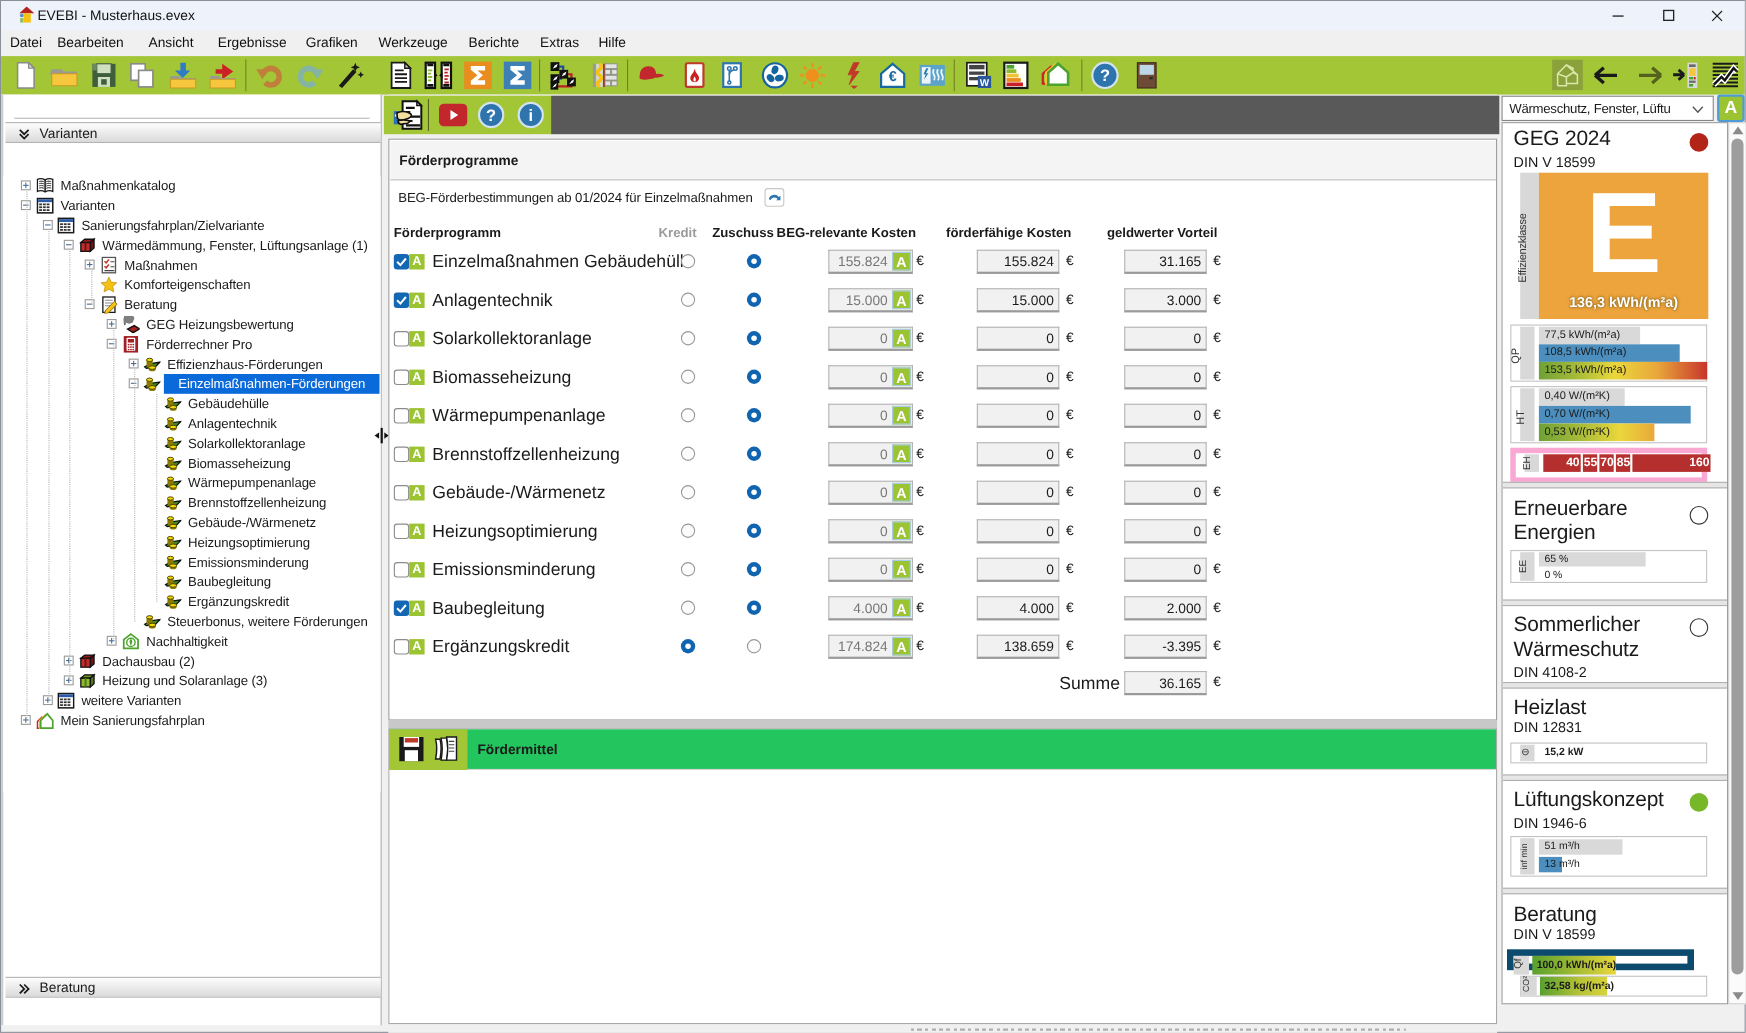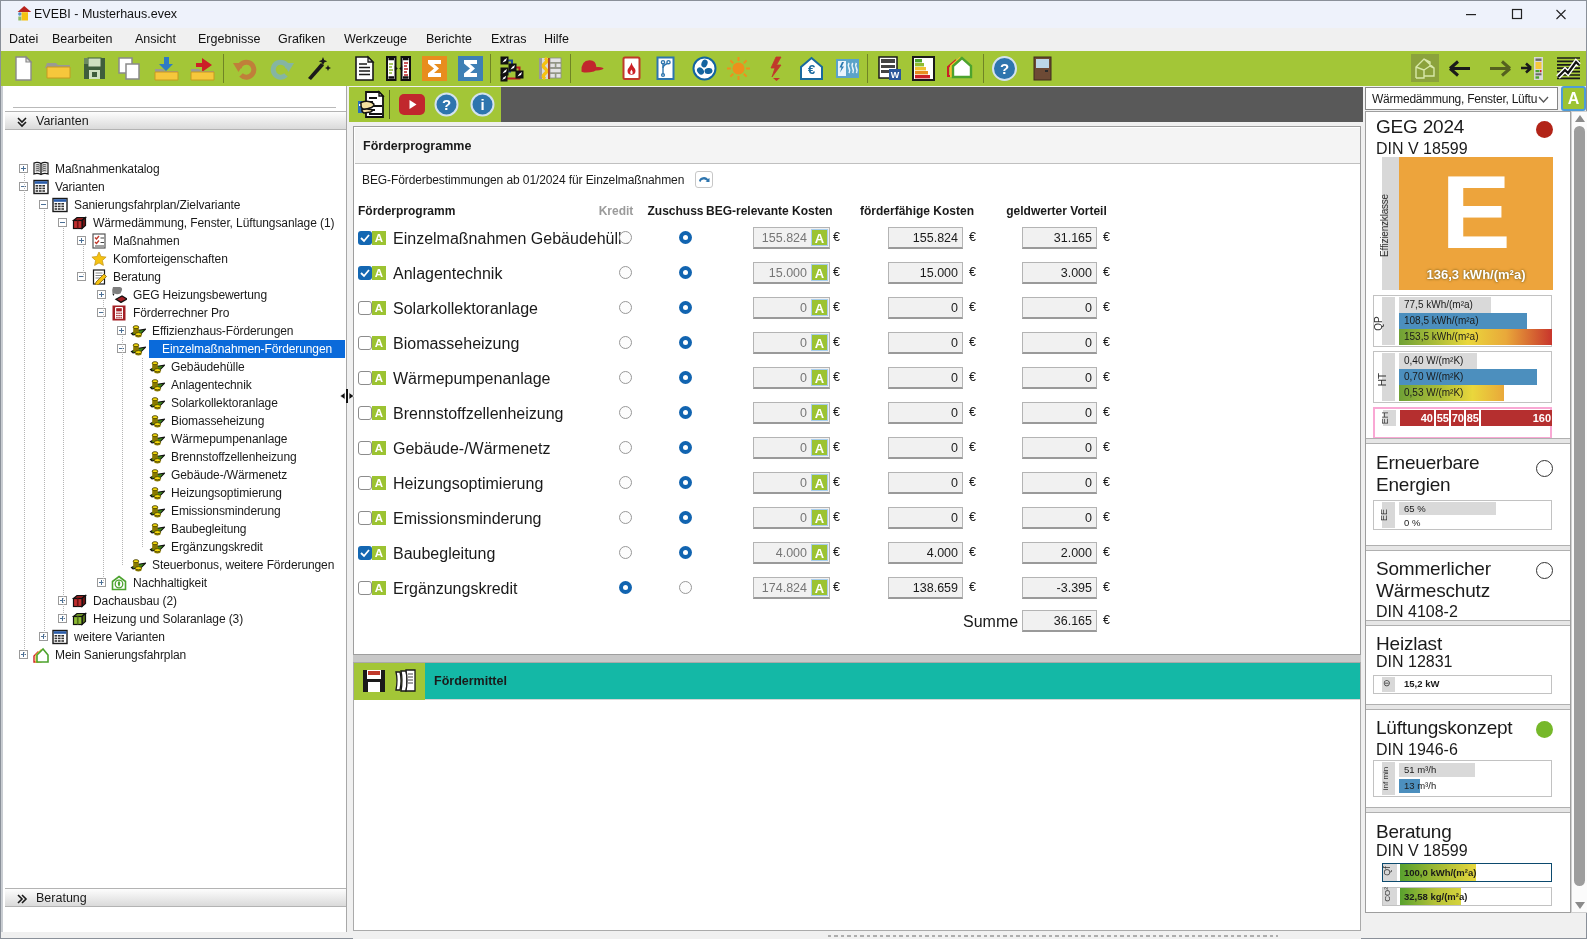--- a/index.html
+++ b/index.html
@@ -61,34 +61,34 @@
 .radio.off { background:#fcfcfc; border:1px solid #989898; }
 .radio.on { background:#1164b0; }
 .radio.on i { position:absolute; left:4px; top:4px; width:5px; height:5px; background:#fff; border-radius:50%; }
 .inp { position:absolute; height:22px; background:#f1f1f1; border:1px solid #b4b4b4; border-bottom:2px solid #9a9a9a; font-size:12.5px; text-align:right; line-height:19px; }
 .inp .v { position:absolute; right:4px; top:1px; }
 .inp.w1 .v { right:22px; }
 .inpbadge { position:absolute; right:1px; top:1px; width:17px; height:17px; background:#9cc332; border:1px solid #a8cdec; color:#fff; font-weight:bold; font-size:13px; text-align:center; line-height:17px; }
 .euro { position:absolute; font-size:12.5px; }
 #csplit2 { position:absolute; left:0; top:569px; width:1008px; height:7px; background:#c8c8c8; }
 #fmittel { position:absolute; left:0; top:576px; width:1008px; height:269px; background:#fff; border:1px solid #aaa; }
-#fmittel-bar { position:absolute; left:0; top:0; width:1006px; height:37px; background:#14b8a6; border-bottom:1px solid #d5d5d5; }
+#fmittel-bar { position:absolute; left:0; top:0; width:1006px; height:37px; background:#22c55e; border-bottom:1px solid #d5d5d5; }
 #fmittel-green { position:absolute; left:0; top:0; width:71px; height:37px; background:#a3c637; }
 #fmittel-bar b { position:absolute; left:80px; top:11px; font-size:12.5px; }
 
 
 #right { position:absolute; left:1360px; top:85px; width:227px; height:853px; }
 #rdrop { position:absolute; left:4px; top:1px; width:193px; height:23px; background:#fff; border:1px solid #868686; }
 #rdrop span { position:absolute; left:6px; top:4px; font-size:12px; letter-spacing:-0.25px; white-space:nowrap; overflow:hidden; max-width:168px; }
 #rabtn { position:absolute; left:200px; top:0px; width:25px; height:25px; background:#9cc332; border:2px solid #4e9bd8; border-radius:3px; color:#fff; font-size:16px; font-weight:bold; text-align:center; line-height:21px; }
 #rcontent { position:absolute; left:4px; top:25px; width:206px; height:802px; background:#fff; border:1px solid #9e9e9e; overflow:hidden; }
 #rscroll { position:absolute; left:210px; top:25px; width:17px; height:802px; background:#fbfbfb; border:1px solid #d0d0d0; }
 .rsep { position:absolute; left:0; width:204px; height:6px; background:#e6e6e6; border-top:1px solid #b0b0b0; border-bottom:1px solid #b0b0b0; }
 .rtitle { font-size:19px; color:#1a1a1a; letter-spacing:-0.2px; }
-.rdin { font-size:16px; color:#1a1a1a; }
+.rdin { font-size:13px; color:#1a1a1a; }
 .rcircle { position:absolute; width:17px; height:17px; border-radius:50%; }
 .vlabel { position:absolute; background:#d8d8d8; color:#333; }
 .vlabel span { position:absolute; transform:rotate(-90deg); transform-origin:center; white-space:nowrap; }
 </style>
 </head>
 <body>
 <div id="win">
   <div id="menubar">
     <span class="mitem" style="left:8px">Datei</span>
     <span class="mitem" style="left:51px">Bearbeiten</span>
@@ -986,21 +986,21 @@
               </g>
             </svg>
         </div>
         <b>Fördermittel</b>
       </div>
     </div>
     <div class="abs" style="left:475px;top:849px;width:450px;height:2px;background:repeating-linear-gradient(90deg,#adadad 0 3px,transparent 3px 6px, #adadad 6px 10px, transparent 10px 13px)"></div>
   </div>
   <div id="right">
     <div id="rdrop">
-      <span>Wärmedämmung, Fenster, Lüftu</span>
+      <span>Wärmeschutz, Fenster, Lüftu</span>
       <svg class="abs" style="right:8px;top:7px" width="11" height="9" viewBox="0 0 11 9">
           <path d="M1 2 l4.5 5 4.5 -5" fill="none" stroke="#555" stroke-width="1.3"></path>
         </svg>
     </div>
     <div id="rabtn">A</div>
     <div id="rcontent">
       <span class="rtitle abs" style="left:10px;top:4px">GEG 2024</span>
       <div class="rcircle abs" style="left:170px;top:9px;background:#b22418"></div>
       <span class="rdin abs" style="left:10px;top:28px">DIN V 18599</span>
       <div class="vlabel abs" style="left:16px;top:45px;width:17px;height:133px">
@@ -1025,21 +1025,21 @@
         <div class="vlabel abs" style="left:8px;top:1px;width:13px;height:48px">
             <span style="left:-6px;top:21px;font-size:10px">HT</span>
           </div>
         <div class="abs" style="left:25px;top:1px;width:78px;height:16px;background:#d9d9d9"></div>
         <div class="abs" style="left:25px;top:17px;width:138px;height:16px;background:#4c8fbe"></div>
         <div class="abs" style="left:25px;top:33px;width:105px;height:16px;background:linear-gradient(90deg,#6fa136,#aebe38 40%,#ead73c 70%,#e9a83a 100%)"></div>
         <span class="abs" style="left:30px;top:3px;font-size:10px">0,40 W/(m²K)</span>
         <span class="abs" style="left:30px;top:19px;font-size:10px">0,70 W/(m²K)</span>
         <span class="abs" style="left:30px;top:35px;font-size:10px">0,53 W/(m²K)</span>
       </div>
-      <div class="abs" style="left:7px;top:295px;width:179px;height:32px;border:2px solid #f9a8d4">
+      <div class="abs" style="left:7px;top:295px;width:179px;height:32px;border:5px solid #f9a8d4">
         <div class="vlabel abs" style="left:8px;top:1px;width:13px;height:16px">
             <span style="left:-4px;top:3px;font-size:9px">EH</span>
           </div>
         <div class="abs" style="left:25px;top:1px;width:153px;height:16px;background:#fff;color:#fff;font-weight:bold;font-size:11px">
           <div class="abs" style="left:0;top:0;width:34px;height:16px;background:#b52f2f;text-align:right;line-height:16px;padding-right:1px">40</div>
           <div class="abs" style="left:36px;top:0;width:13px;height:16px;background:#b52f2f;text-align:right;line-height:16px">55</div>
           <div class="abs" style="left:51px;top:0;width:13px;height:16px;background:#b52f2f;text-align:right;line-height:16px">70</div>
           <div class="abs" style="left:66px;top:0;width:13px;height:16px;background:#b52f2f;text-align:right;line-height:16px">85</div>
           <div class="abs" style="left:81px;top:0;width:71px;height:16px;background:#b52f2f;text-align:right;line-height:16px;padding-right:1px">160</div>
         </div>
@@ -1077,21 +1077,21 @@
             <span style="left:-8px;top:12px;font-size:8px">inf min</span>
           </div>
         <div class="abs" style="left:25px;top:2px;width:76px;height:14px;background:#d9d9d9"></div>
         <div class="abs" style="left:25px;top:18px;width:21px;height:14px;background:#4c8fbe"></div>
         <span class="abs" style="left:30px;top:3px;font-size:9.5px">51 m³/h</span>
         <span class="abs" style="left:30px;top:19px;font-size:9.5px">13 m³/h</span>
       </div>
       <div class="rsep" style="top:695px"></div>
       <span class="rtitle abs" style="left:10px;top:709px">Beratung</span>
       <span class="rdin abs" style="left:10px;top:730px">DIN V 18599</span>
-      <div class="abs" style="left:16px;top:751px;width:170px;height:19px;border:1px solid #0c4a6e">
+      <div class="abs" style="left:4px;top:751px;width:170px;height:19px;border:6px solid #0c4a6e">
         <div class="vlabel abs" style="left:0px;top:0px;width:14px;height:17px">
             <span style="left:-1px;top:2px;font-size:9px">Qf</span>
           </div>
         <div class="abs" style="left:17px;top:0px;width:76px;height:17px;background:linear-gradient(90deg,#58a12e,#a8bc34 55%,#e8d83e 100%)"></div>
         <span class="abs" style="left:21px;top:3px;font-size:9.5px;font-weight:bold">100,0 kWh/(m²a)</span>
       </div>
       <div class="abs" style="left:16px;top:775px;width:170px;height:19px;border:1px solid #c2c2c2">
         <div class="vlabel abs" style="left:0px;top:0px;width:14px;height:17px">
             <span style="left:-3px;top:2px;font-size:8px">CO²</span>
           </div>

